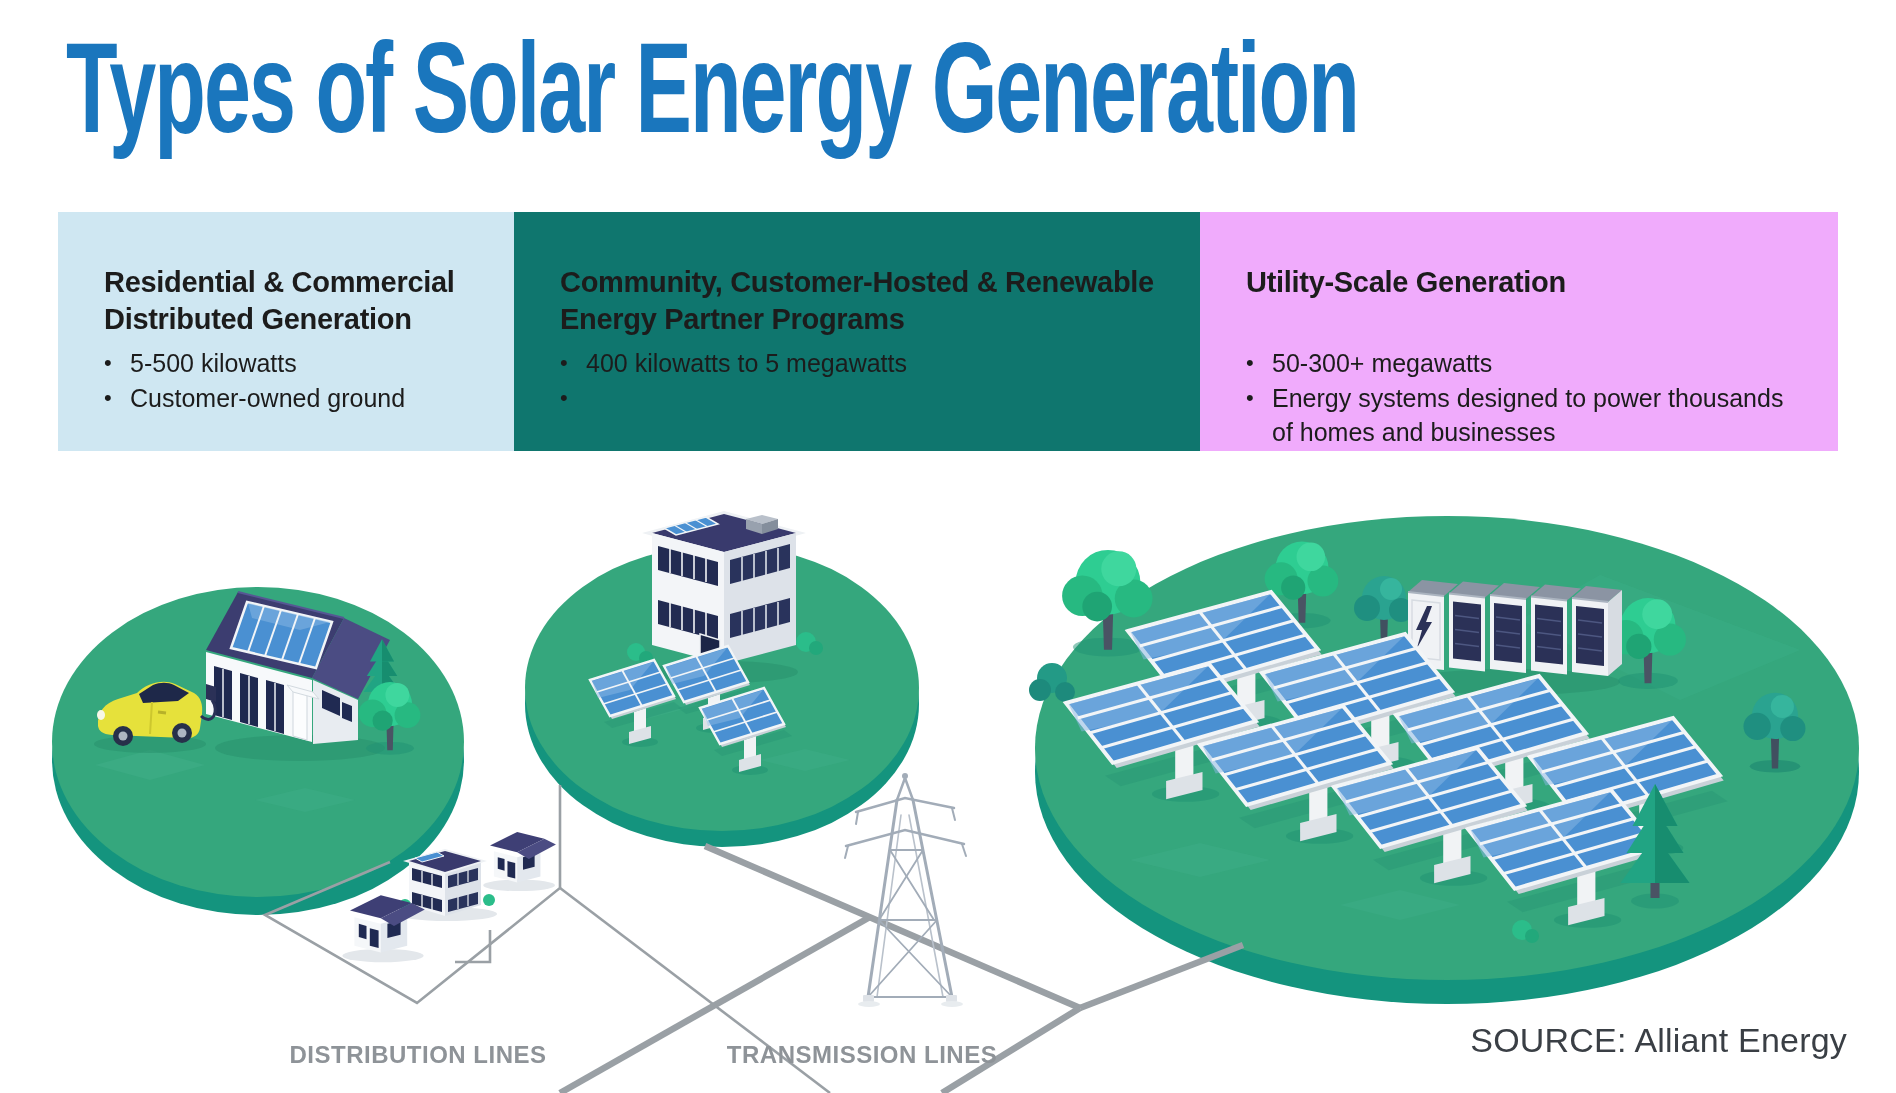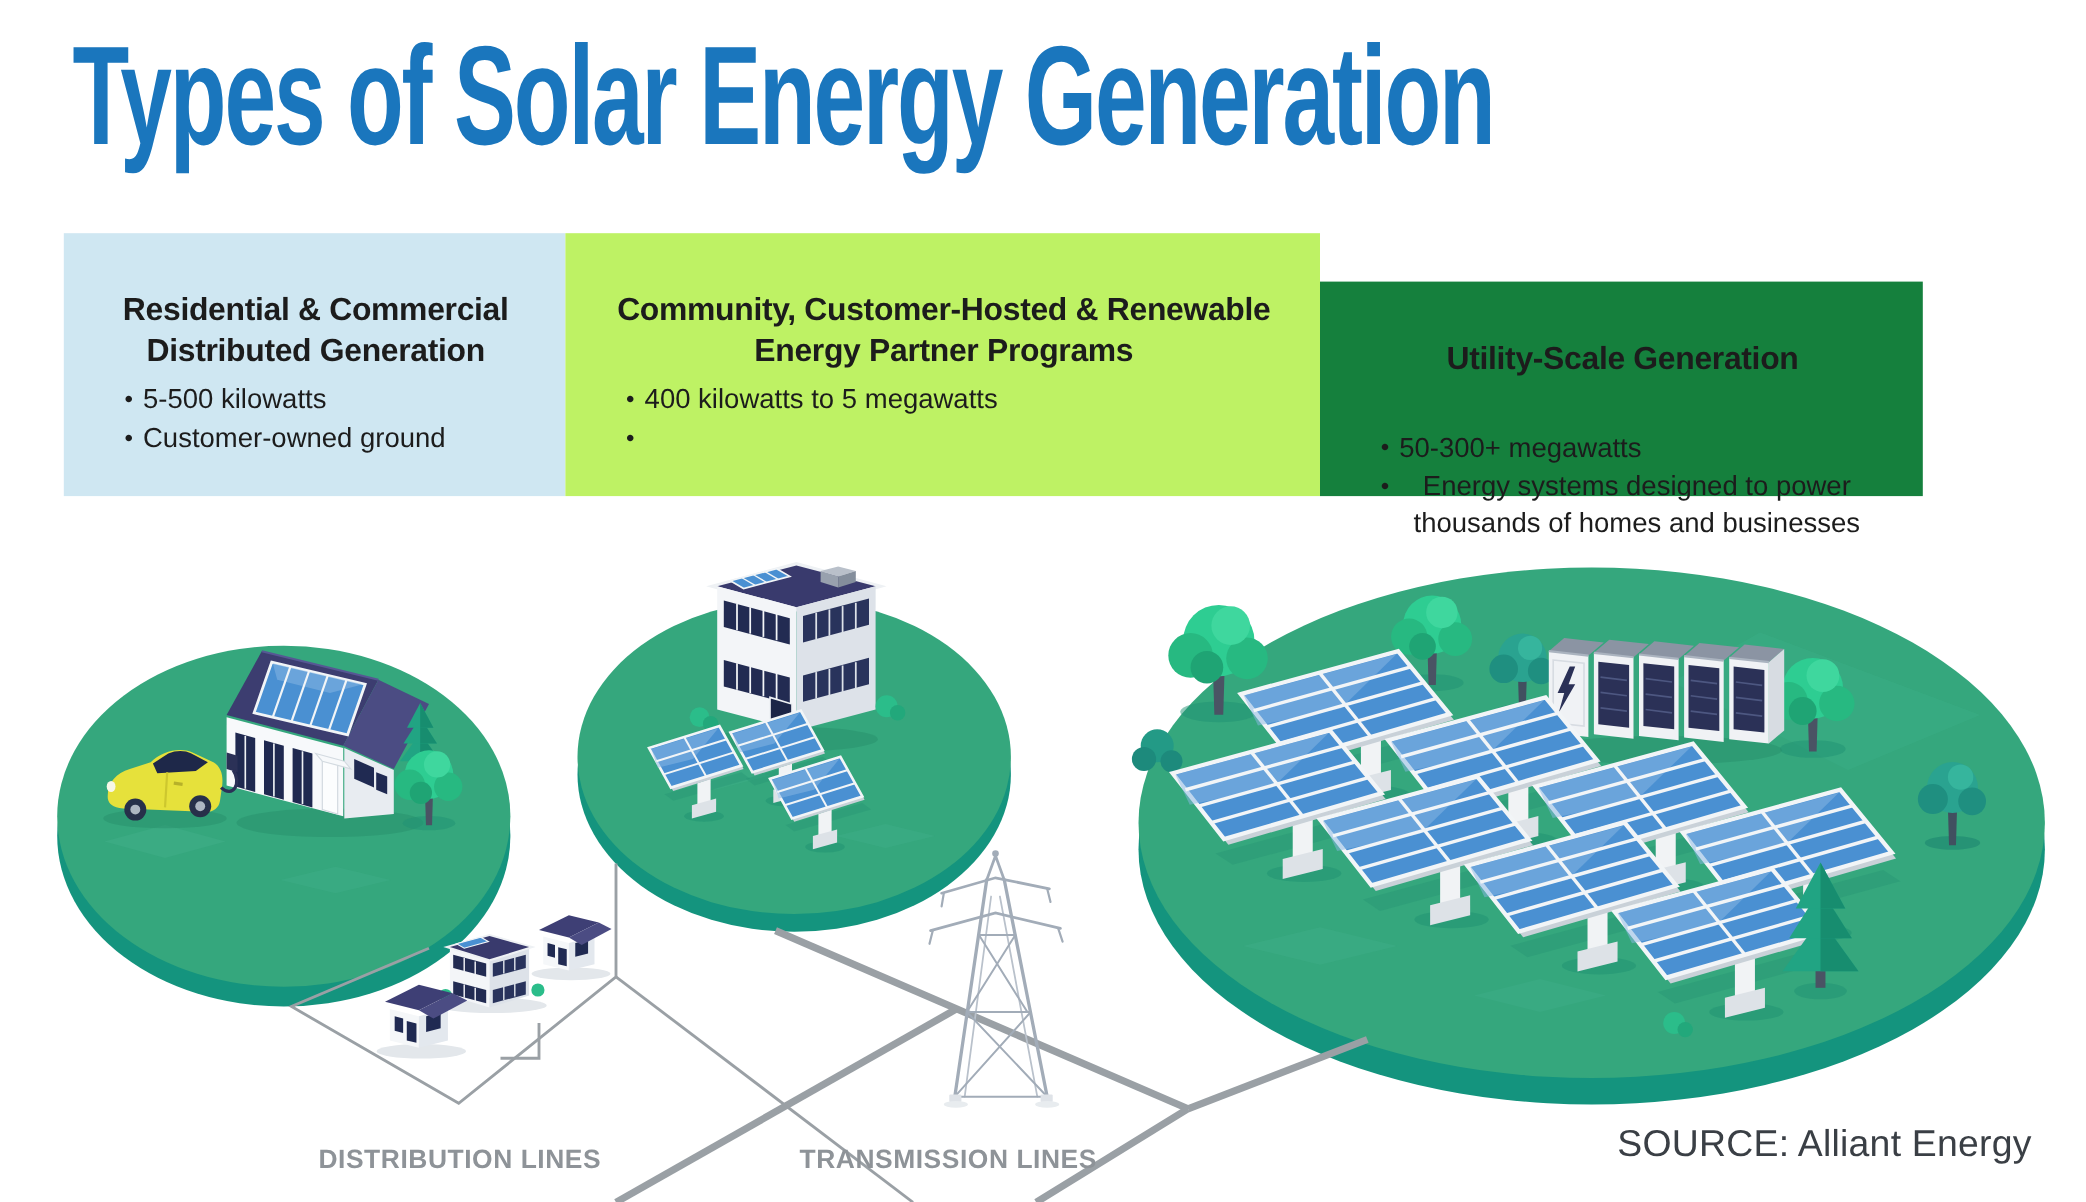--- a/index.html
+++ b/index.html
@@ -4,25 +4,25 @@
 <style>
   html,body{margin:0;padding:0;background:#ffffff;}
   .stage{position:relative;width:1896px;height:1093px;background:#ffffff;overflow:hidden;
          font-family:"Liberation Sans",sans-serif;padding-left:36px;}
   
   .title{position:absolute;left:66px;top:18px;margin:0;white-space:nowrap;
          color:#1a76bd;font-weight:700;font-size:128px;line-height:1.1;}
   .title .squeeze{display:inline-block;transform:scaleX(0.66);transform-origin:left center;
          letter-spacing:-3px;}
   
-  .cards{position:absolute;left:58px;top:212px;width:1780px;height:239px;display:flex;text-align:center;}
+  .cards{position:absolute;left:58px;top:212px;width:1780px;height:239px;display:flex;}
   .card{box-sizing:border-box;padding:52px 44px 0 46px;color:#1c1c1c;}
   .card.residential{width:456px;background:#cfe7f2;}
-  .card.community{width:686px;background:#bef264;}
-  .card.utility{width:548px;background:#15803d;margin-top:44px;}
+  .card.community{width:686px;background:#0f766e;}
+  .card.utility{width:638px;background:#f0abfc;}
   .card h2{margin:0;font-size:29px;line-height:1.26;font-weight:700;height:82px;
            letter-spacing:-0.3px;}
   .card ul{margin:0;padding:0;list-style:none;font-size:25px;line-height:1.38;}
   .card li{display:flex;}
   .card .dot{width:26px;flex:0 0 26px;font-size:22px;line-height:1.55;}
   
   .line-label{position:absolute;top:1020px;width:280px;text-align:center;
               color:#8e9398;font-weight:700;font-size:24px;letter-spacing:0.5px;
               white-space:nowrap;margin-top:21px;}
   .line-label.distribution{left:278px;}

